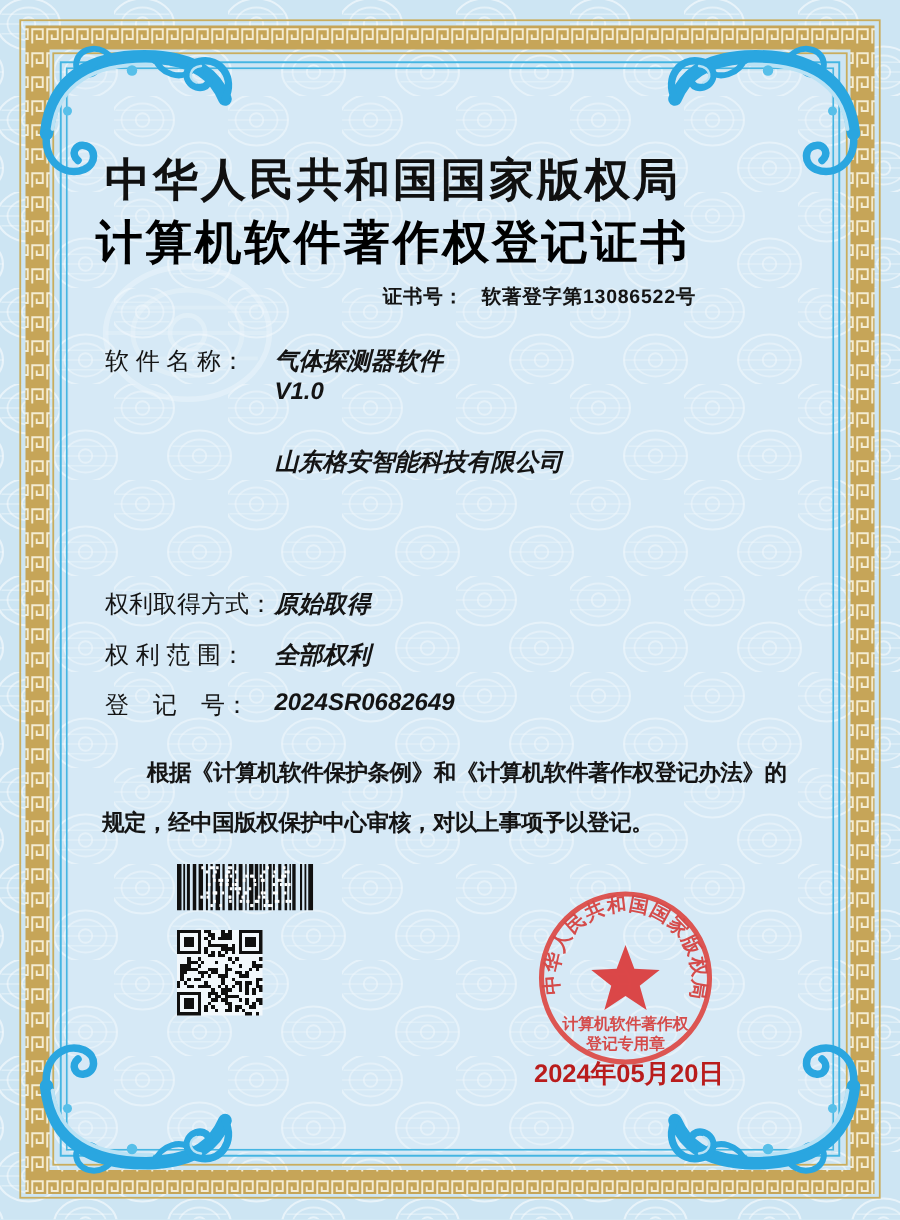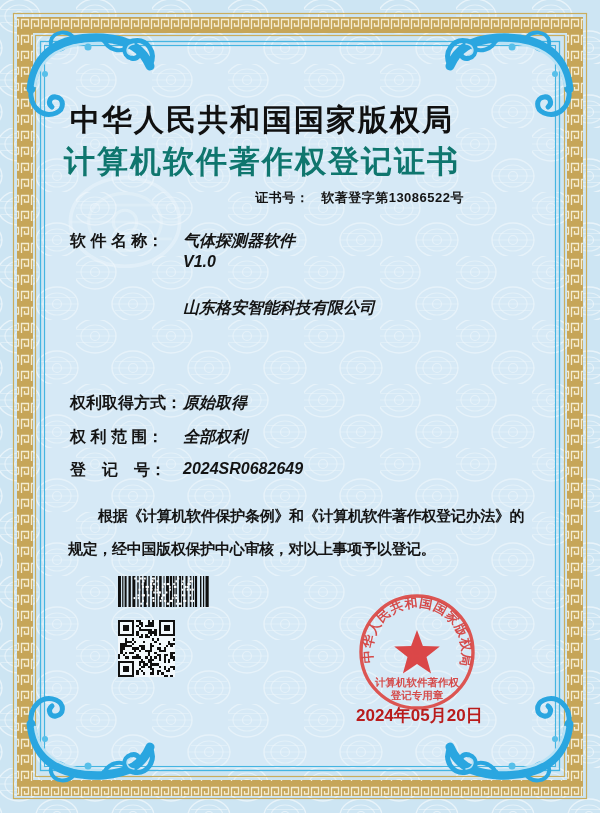--- a/index.html
+++ b/index.html
@@ -15,28 +15,28 @@
   svg.bg{position:absolute;left:0;top:0;}
   .abs{position:absolute;white-space:nowrap;}
   .title1{
     left:0;right:0;top:100px;text-align:center;
     font-family:"Liberation Serif","DejaVu Serif",serif;
     font-size:30px;font-weight:bold;letter-spacing:2px;color:#101010;
   }
   .title2{
     left:0;right:0;top:141px;text-align:center;
     font-family:"Liberation Serif","DejaVu Serif",serif;
-    font-size:31px;font-weight:bold;letter-spacing:2px;color:#0f766e;
+    font-size:31px;font-weight:bold;letter-spacing:2px;color:#000000;
   }
   .certno{
     right:60px;top:189px;font-size:13px;font-weight:bold;letter-spacing:.5px;
   }
   .certno .gap{display:inline-block;width:12px;}
   .row{position:absolute;left:0;top:0;width:100%;height:20px;}
-  .row .lbl{position:absolute;left:70px;font-size:16px;font-weight:bold;}
+  .row .lbl{position:absolute;left:70px;font-size:16px;font-weight:normal;}
   .row .val{position:absolute;left:183px;font-size:16px;font-weight:bold;font-style:italic;}
   .stmt{
     left:68px;top:499px;width:478px;
     font-size:15px;font-weight:bold;line-height:33px;letter-spacing:-.3px;
   }
   .stmt .l1{text-indent:30px;white-space:nowrap;}
   .stmt .l2{white-space:nowrap;}
   .date{
     left:356px;top:704px;font-size:17px;font-weight:bold;letter-spacing:0;
     color:#b91c1c;

